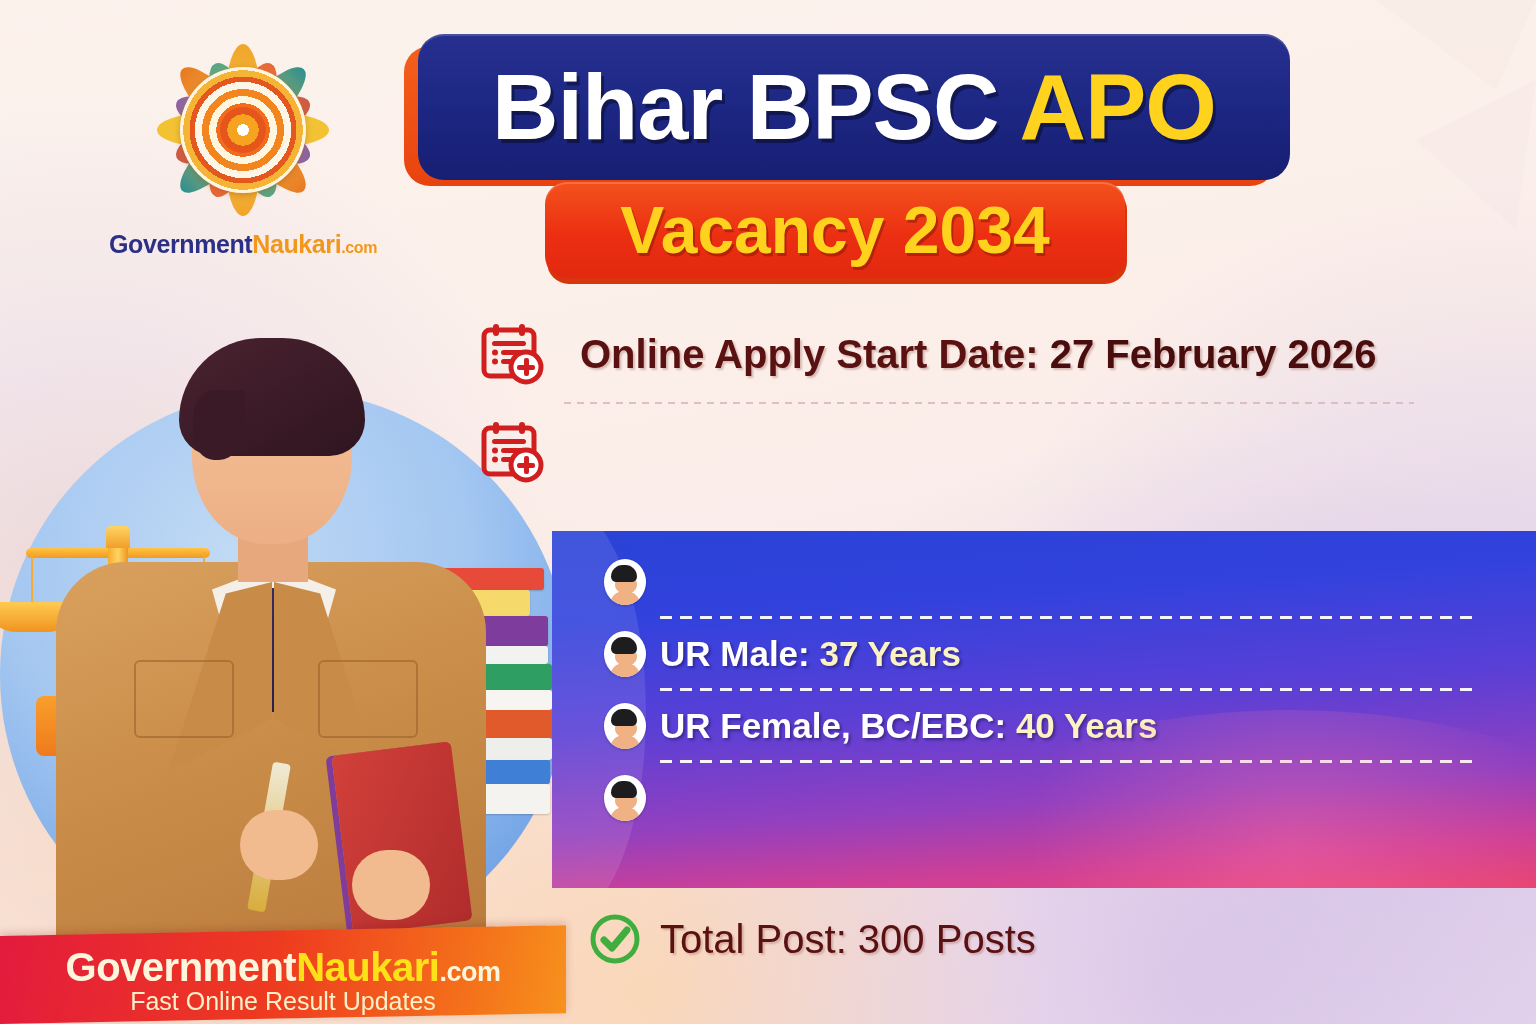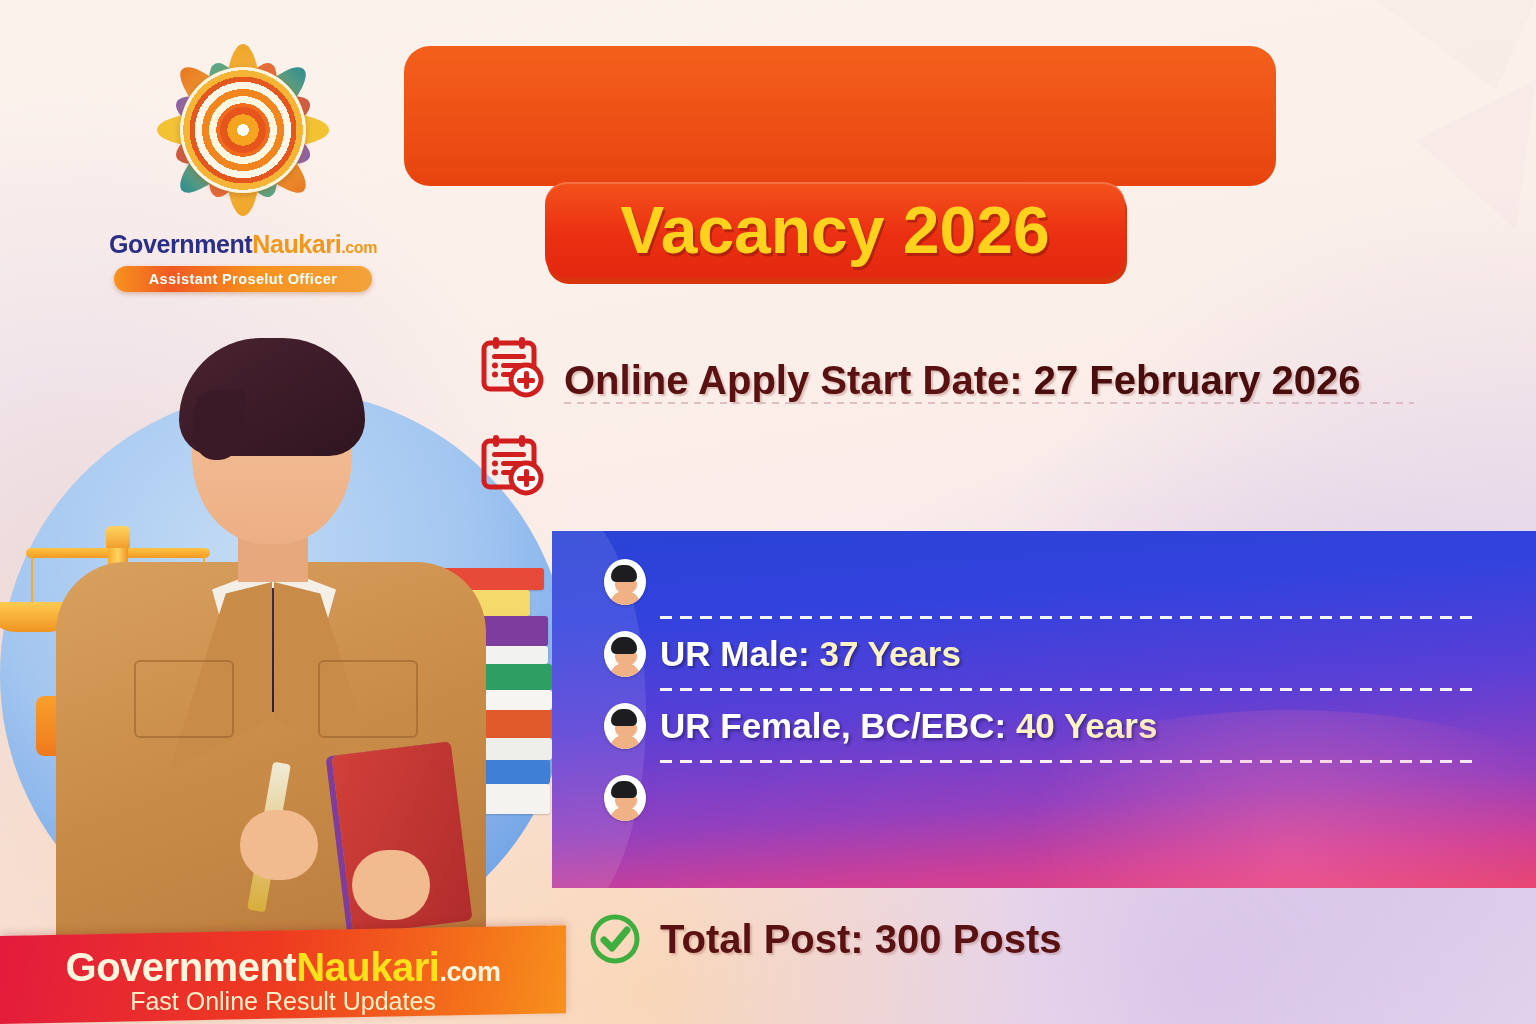--- a/index.html
+++ b/index.html
@@ -119,21 +119,21 @@
   .p-tie{position:absolute;left:214px;top:258px;width:36px;height:124px;background:linear-gradient(180deg,#3a2a5e,#2b1f49);clip-path:polygon(18% 0,82% 0,100% 100%,0 100%);}
   .p-lapelL{position:absolute;left:120px;top:252px;width:110px;height:190px;background:#c98c48;clip-path:polygon(100% 0,100% 72%,6% 100%,58% 6%);}
   .p-lapelR{position:absolute;left:232px;top:252px;width:110px;height:190px;background:#c98c48;clip-path:polygon(0 0,0 72%,94% 100%,42% 6%);}
   .p-pocket{position:absolute;width:96px;height:74px;border:2px solid rgba(150,95,40,.55);border-radius:6px;}
   .p-book{position:absolute;left:300px;top:418px;width:120px;height:180px;border-radius:6px;background:linear-gradient(120deg,#d2403a,#b02c2c);transform:rotate(-7deg);box-shadow:-6px 0 0 #7f3c9a;}
   .p-pen{position:absolute;left:218px;top:432px;width:18px;height:150px;border-radius:4px;background:linear-gradient(180deg,#f0ead6,#d8ad3c);transform:rotate(10deg);}
   .p-hand{position:absolute;width:78px;height:70px;border-radius:38px;background:#f2bb8f;}
 
   
   #dates{position:absolute;left:480px;top:308px;width:1020px;}
-  .date-row{display:flex;align-items:flex-end;gap:18px;height:92px;}
+  .date-row{display:flex;align-items:center;gap:34px;height:92px;}
   .cal-icon{width:66px;height:66px;position:relative;flex:0 0 66px;}
   .date-text{
     font-size:40px;font-weight:700;color:#5a1111;white-space:nowrap;line-height:1;
     text-shadow:2px 2px 2px rgba(140,70,60,.30);
   }
   .date-text .val{color:#4a0d0d;}
   .dash-sep{
     height:2px;margin:2px 86px 2px 84px;
     background-image:linear-gradient(90deg,#d8b6be 52%,rgba(255,255,255,0) 0);
     background-size:13px 2px;background-repeat:repeat-x;opacity:.85;
@@ -171,21 +171,21 @@
   .age-dash{
     height:3px;margin-left:56px;margin-right:28px;
     background-image:linear-gradient(90deg,#ffffff 58%,rgba(255,255,255,0) 0);
     background-size:20px 3px;background-repeat:repeat-x;opacity:.95;
   }
 
   
   #total-row{position:absolute;left:588px;top:912px;display:flex;align-items:center;gap:18px;}
   .check-icon{width:54px;height:54px;flex:0 0 54px;position:relative;}
   .total-text{
-    font-size:40px;font-weight:700;color:#5a1111;white-space:nowrap;line-height:1;
+    font-size:40px;font-weight:400;color:#5a1111;white-space:nowrap;line-height:1;
     text-shadow:2px 2px 2px rgba(140,70,60,.28);
   }
 
   
   #footer{
     position:absolute;left:0;bottom:0;width:566px;height:88px;
     background:linear-gradient(100deg,#e31b3d 0%,#ee3a20 48%,#f4701a 82%,#f7911d 100%);
     transform:skewY(-1.1deg);transform-origin:left bottom;
     box-shadow:0 -2px 8px rgba(120,20,20,.22);
   }
@@ -230,28 +230,32 @@
           <div class="petal" style="transform: rotate(270deg); background: linear-gradient(rgb(242, 194, 48), rgb(244, 196, 74)); opacity: 1;"></div>
           <div class="petal" style="transform: rotate(292.5deg); background: linear-gradient(rgb(123, 75, 158), rgb(244, 196, 74)); opacity: 0.88; height: 72px; margin-top: -72px;"></div>
           <div class="petal" style="transform: rotate(315deg); background: linear-gradient(rgb(232, 122, 34), rgb(244, 196, 74)); opacity: 1;"></div>
           <div class="petal" style="transform: rotate(337.5deg); background: linear-gradient(rgb(63, 154, 120), rgb(244, 196, 74)); opacity: 0.88; height: 72px; margin-top: -72px;"></div>
         </div>
       <div class="mcore"></div>
     </div>
     <div class="brand-line">
       <span class="brand-gov">Government</span><span class="brand-nauk">Naukari</span><span class="brand-com">.com</span>
     </div>
-    <div class="tagpill">Assistant Proselut Officer</div>
   </div>
 
   <div id="title-wrap">
     <div class="blue-shadow"></div>
+    <div class="blue-bar">
+      <div class="title-1">
+        <span class="t-white">Bihar BPSC </span><span class="t-yellow">APO</span>
+      </div>
+    </div>
     <div class="red-shadow"></div>
     <div class="red-bar">
-      <div class="title-2">Vacancy 2026</div>
+      <div class="title-2">Vacancy 2034</div>
     </div>
   </div>
 
   <div id="hero">
     <div class="hero-circle"></div>
 
     <div class="scales">
       <div class="sc-top"></div>
       <div class="sc-beam"></div>
       <div class="sc-post"></div>

